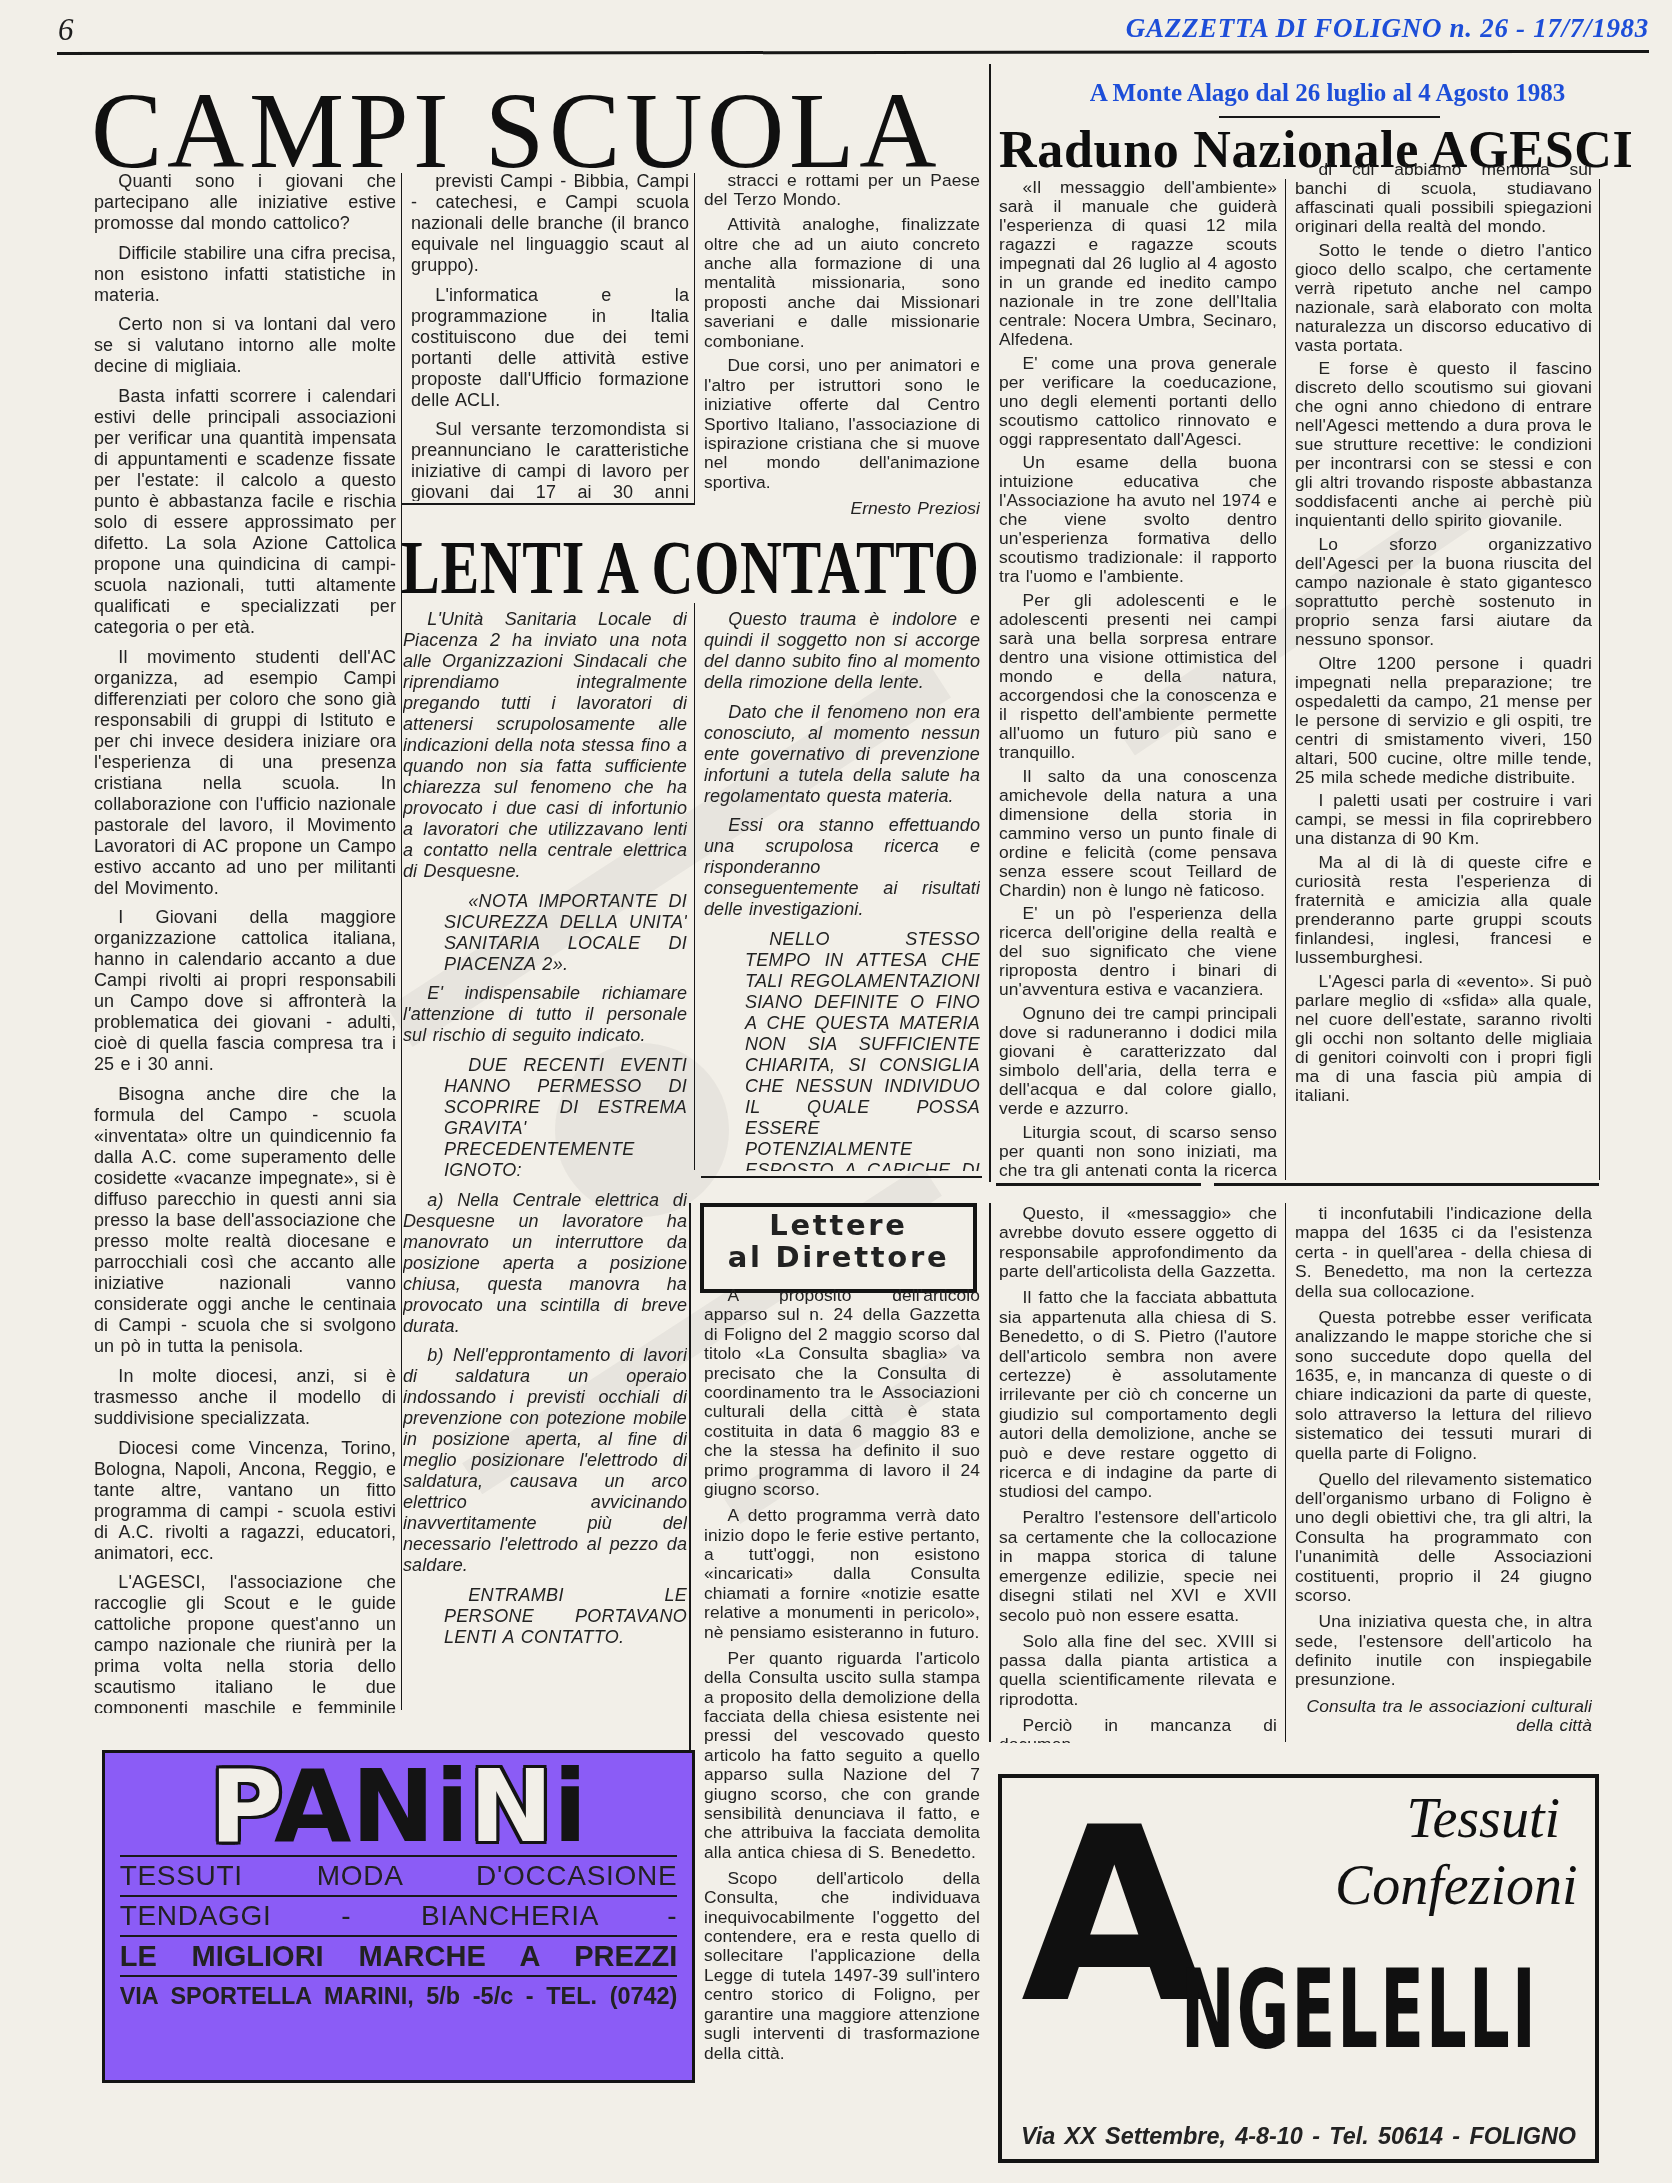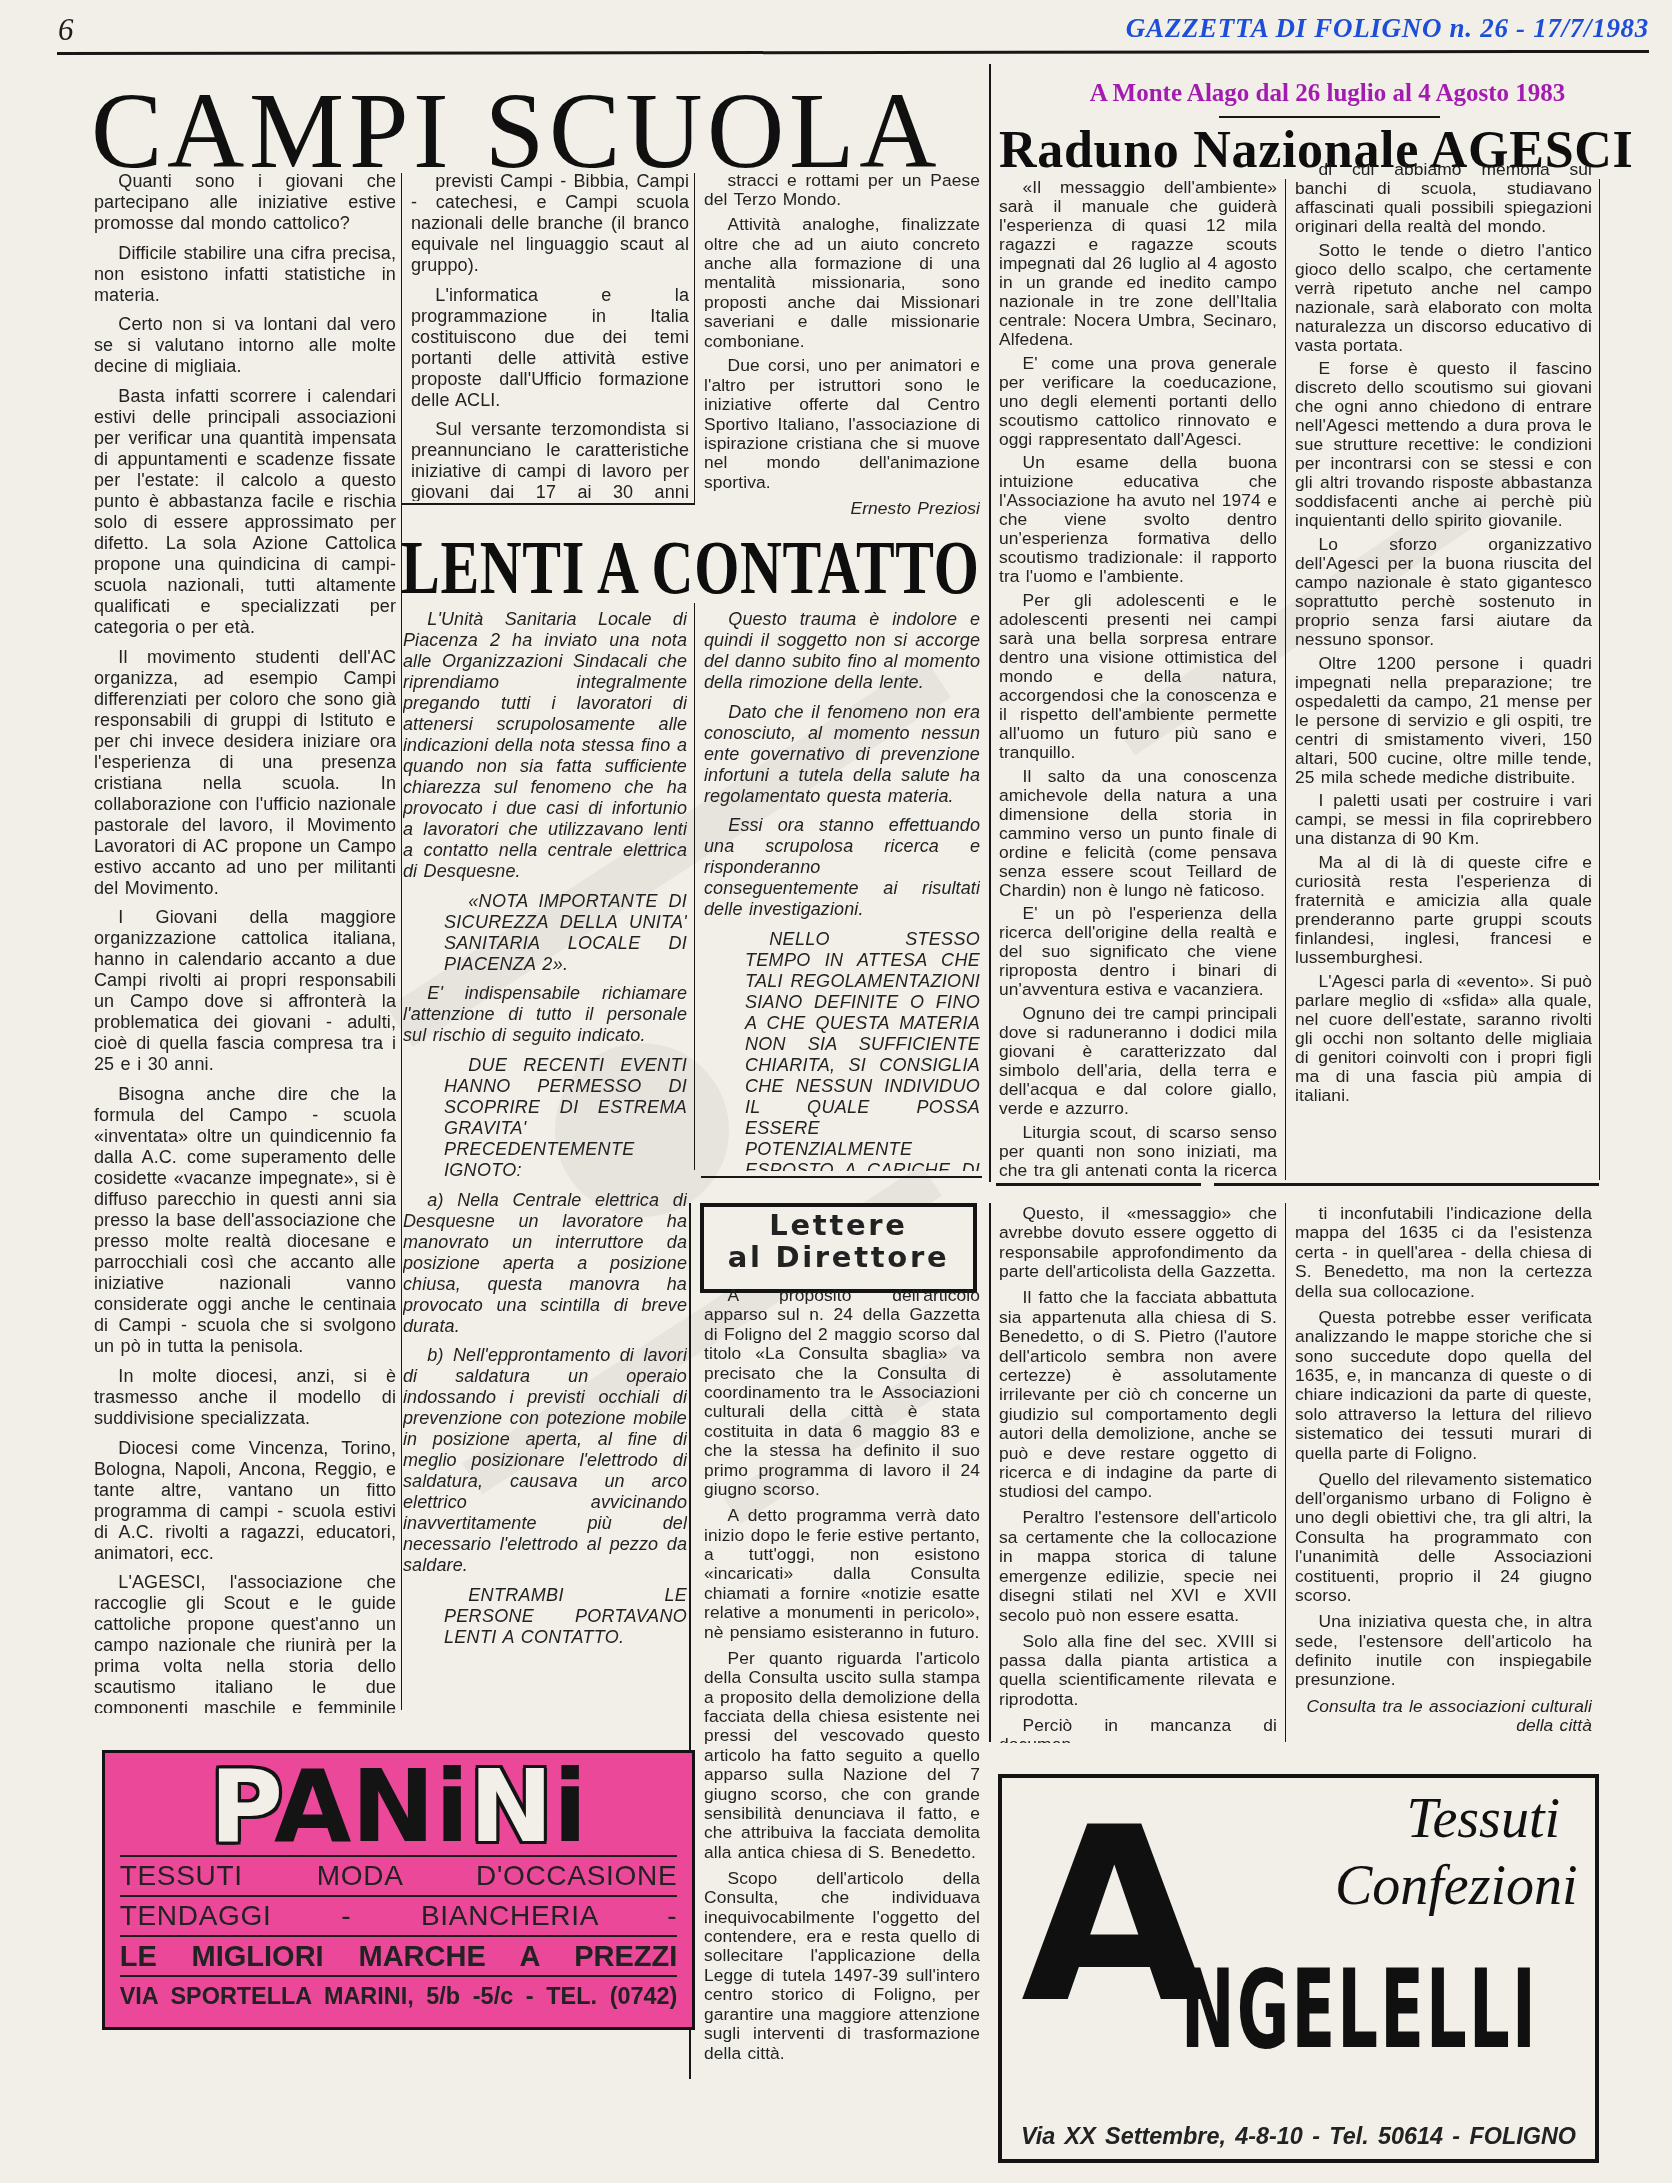--- a/index.html
+++ b/index.html
@@ -10,21 +10,21 @@
 
   
   .pagenum{position:absolute;left:58px;top:12px;font:italic 31px "Liberation Serif",serif;color:#1d1d1d;}
   .masthead{position:absolute;left:856px;top:13.4px;width:793px;text-align:right;
             font:italic 700 27px "Liberation Serif",serif;color:#1d4ed8;letter-spacing:0.7px;}
 
   
   .campi-head{position:absolute;left:91px;top:70px;width:896px;white-space:nowrap;
               font:400 107px "Liberation Serif",serif;color:#101010;letter-spacing:4.7px;}
   .kicker{position:absolute;left:1003px;top:79px;width:649px;text-align:center;
-          font:700 25px "Liberation Serif",serif;color:#a21caf;}
+          font:700 25px "Liberation Serif",serif;color:#1d4ed8;}
   .kicker-rule{left:1219px;top:116px;width:221px;height:2px;}
   .raduno-head{position:absolute;left:999px;top:120px;white-space:nowrap;
                font:700 52px "Liberation Serif",serif;color:#0e0e0e;letter-spacing:0.7px;}
   .lenti-head{position:absolute;left:401px;top:523px;white-space:nowrap;
               font:700 58px "Liberation Serif",serif;color:#0e0e0e;letter-spacing:0.7px;
               transform:scale(1,1.32);transform-origin:left top;}
 
   
   .col{position:absolute;text-align:justify;overflow:hidden;}
   .col .para{margin:0 0 8.7px 0;text-indent:1.35em;font-size:18px;line-height:21px;
@@ -36,22 +36,22 @@
   .para.caps{letter-spacing:0.3px;padding-left:41px;}
   .para.sig{font-style:italic;text-align:right;text-indent:0;margin-top:6.7px;font-size:19px;}
 
   
   .lettere-box{position:absolute;left:700px;top:1203px;width:277px;height:90px;box-sizing:border-box;
                border:4px solid #141414;text-align:center;background:#f2efe8;}
   .lettere-box .l1{font:700 29px "DejaVu Sans",sans-serif;margin-top:1.3px;letter-spacing:2.7px;}
   .lettere-box .l2{font:700 29px "DejaVu Sans",sans-serif;letter-spacing:2.7px;margin-top:-2.7px;}
 
   
-  .ad-panini{position:absolute;left:102px;top:1750px;width:593px;height:280px;box-sizing:border-box;
-             border:3.3px solid #141414;background:#ec4899;}
+  .ad-panini{position:absolute;left:102px;top:1750px;width:593px;height:333px;box-sizing:border-box;
+             border:3.3px solid #141414;background:#8b5cf6;}
   .pan-logo{height:98px;margin-top:4px;text-align:center;font:700 100px/100px "DejaVu Sans",sans-serif;
             letter-spacing:0px;}
   .lg-s{color:#141414;}
   .lg-o{color:#f2efe8;text-shadow:3.3px 0 #141414,-3.3px 0 #141414,0 3.3px #141414,0 -3.3px #141414,
         2.7px 2.7px #141414,-2.7px -2.7px #141414,2.7px -2.7px #141414,-2.7px 2.7px #141414;}
   .ad-row{margin:0 14.7px;border-top:2px solid #1a1a1a;height:38px;line-height:38px;
           text-align:justify;text-align-last:justify;overflow:hidden;}
   .ad-row.r1{font-size:28px;letter-spacing:0.7px;}
   .ad-row.r2{font-size:28px;letter-spacing:0.7px;}
   .ad-row.r3{font-weight:700;font-size:29px;}

